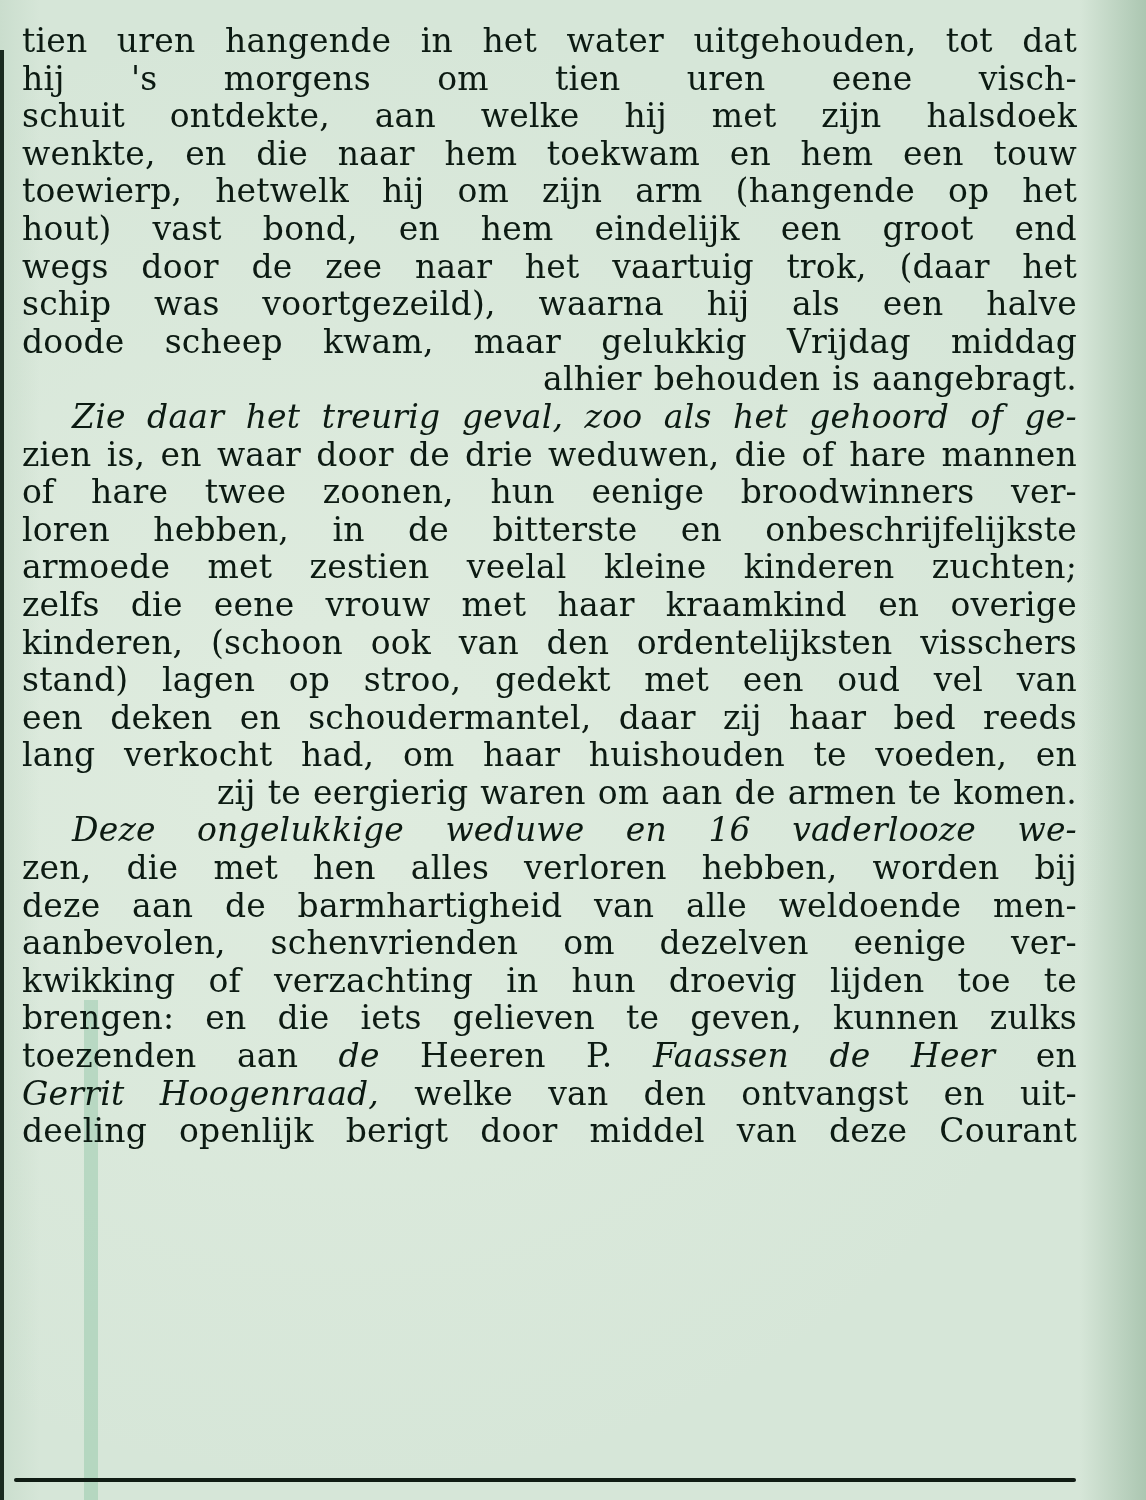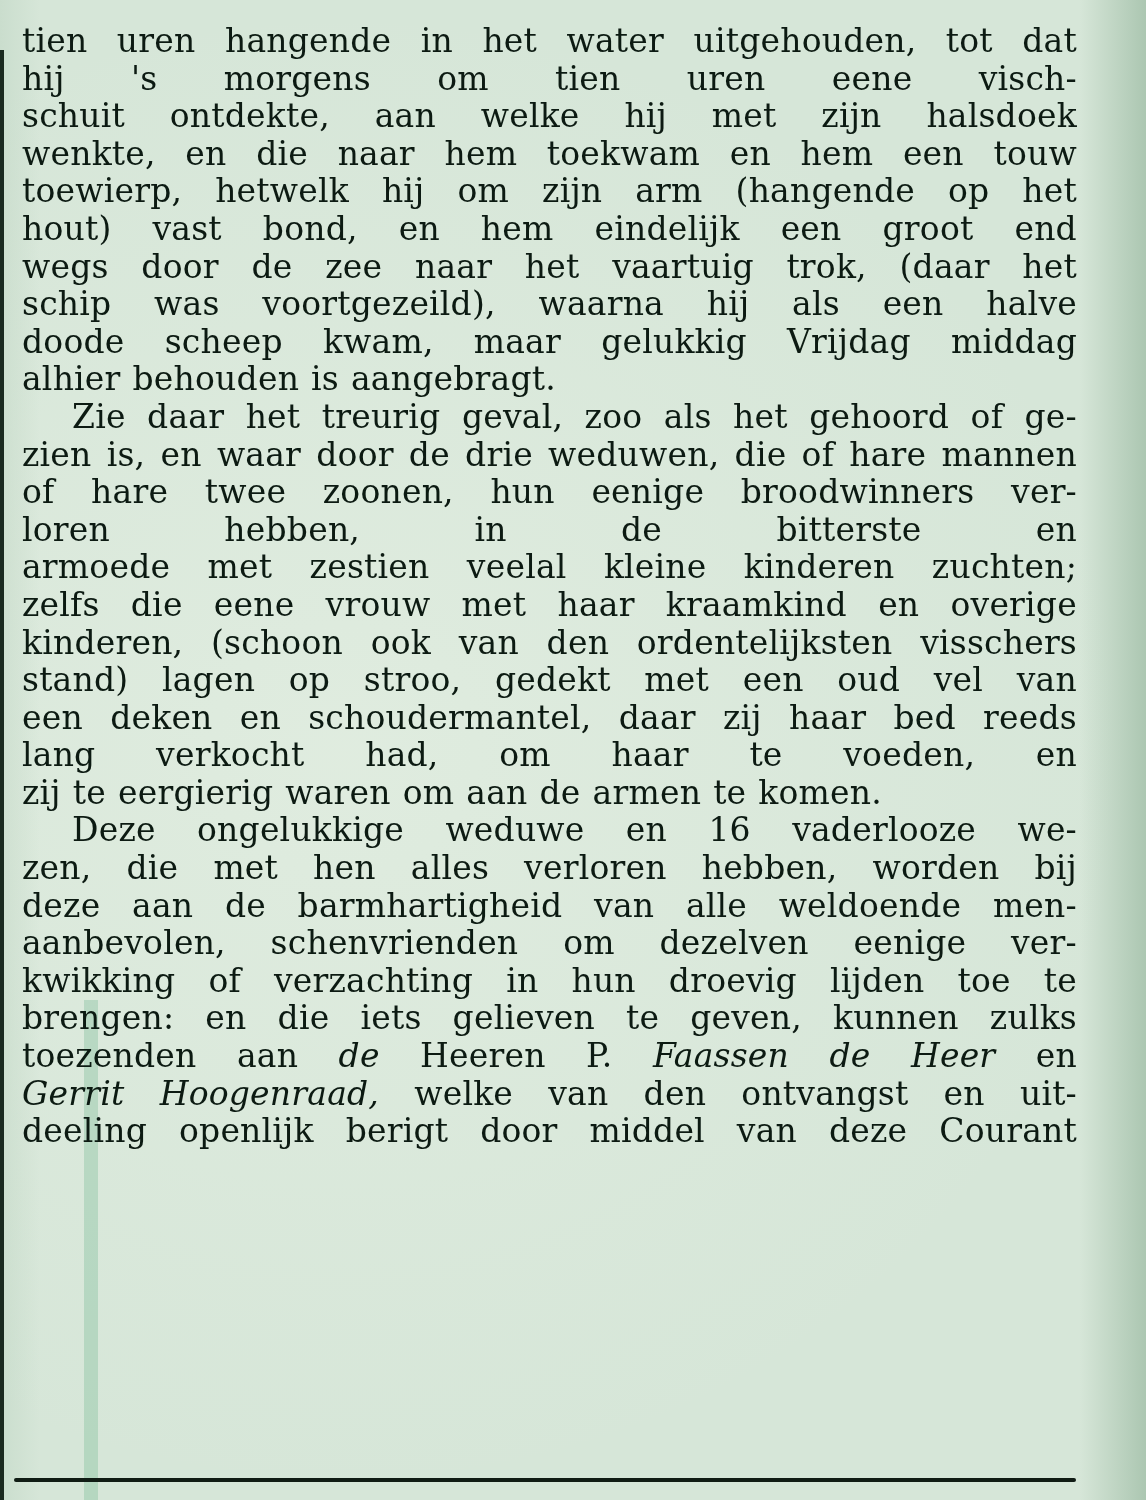--- a/index.html
+++ b/index.html
@@ -23,22 +23,22 @@
   }
   .column {
     position: absolute; left: 22px; top: 22px; width: 1055px;
   }
   .line {
     display: flex; justify-content: space-between; align-items: baseline;
     height: 37.6px; line-height: 37.6px;
     font-size: 33px; letter-spacing: 0.2px;
     white-space: nowrap;
   }
-  .line.last { justify-content: flex-start; gap: 12px; }
-  .line.indent { padding-left: 50px; }
+  .line.last { justify-content: flex-end; gap: 12px; }
+  .line.indent { padding-left: 50px; font-style: italic; }
   .word { display: inline-block; }
   .it { font-style: italic; }
   .bottom-rule {
     position: absolute; left: 14px; top: 1478px; width: 1062px; height: 4px;
     background: #101c14; border-radius: 2px;
   }
 </style>
 </head>
 <body>
 
@@ -188,20 +188,21 @@
         <span class="word">broodwinners</span>
         <span class="word">ver-</span>
       </div>
       <div class="line">
         <span class="word">loren</span>
         <span class="word">hebben,</span>
         <span class="word">in</span>
         <span class="word">de</span>
         <span class="word">bitterste</span>
         <span class="word">en</span>
+        <span class="word">onbeschrijfelijkste</span>
       </div>
       <div class="line">
         <span class="word">armoede</span>
         <span class="word">met</span>
         <span class="word">zestien</span>
         <span class="word">veelal</span>
         <span class="word">kleine</span>
         <span class="word">kinderen</span>
         <span class="word">zuchten;</span>
       </div>
@@ -247,20 +248,21 @@
         <span class="word">haar</span>
         <span class="word">bed</span>
         <span class="word">reeds</span>
       </div>
       <div class="line">
         <span class="word">lang</span>
         <span class="word">verkocht</span>
         <span class="word">had,</span>
         <span class="word">om</span>
         <span class="word">haar</span>
+        <span class="word">huishouden</span>
         <span class="word">te</span>
         <span class="word">voeden,</span>
         <span class="word">en</span>
       </div>
       <div class="line last">
         <span class="word">zij</span>
         <span class="word">te</span>
         <span class="word">eergierig</span>
         <span class="word">waren</span>
         <span class="word">om</span>

